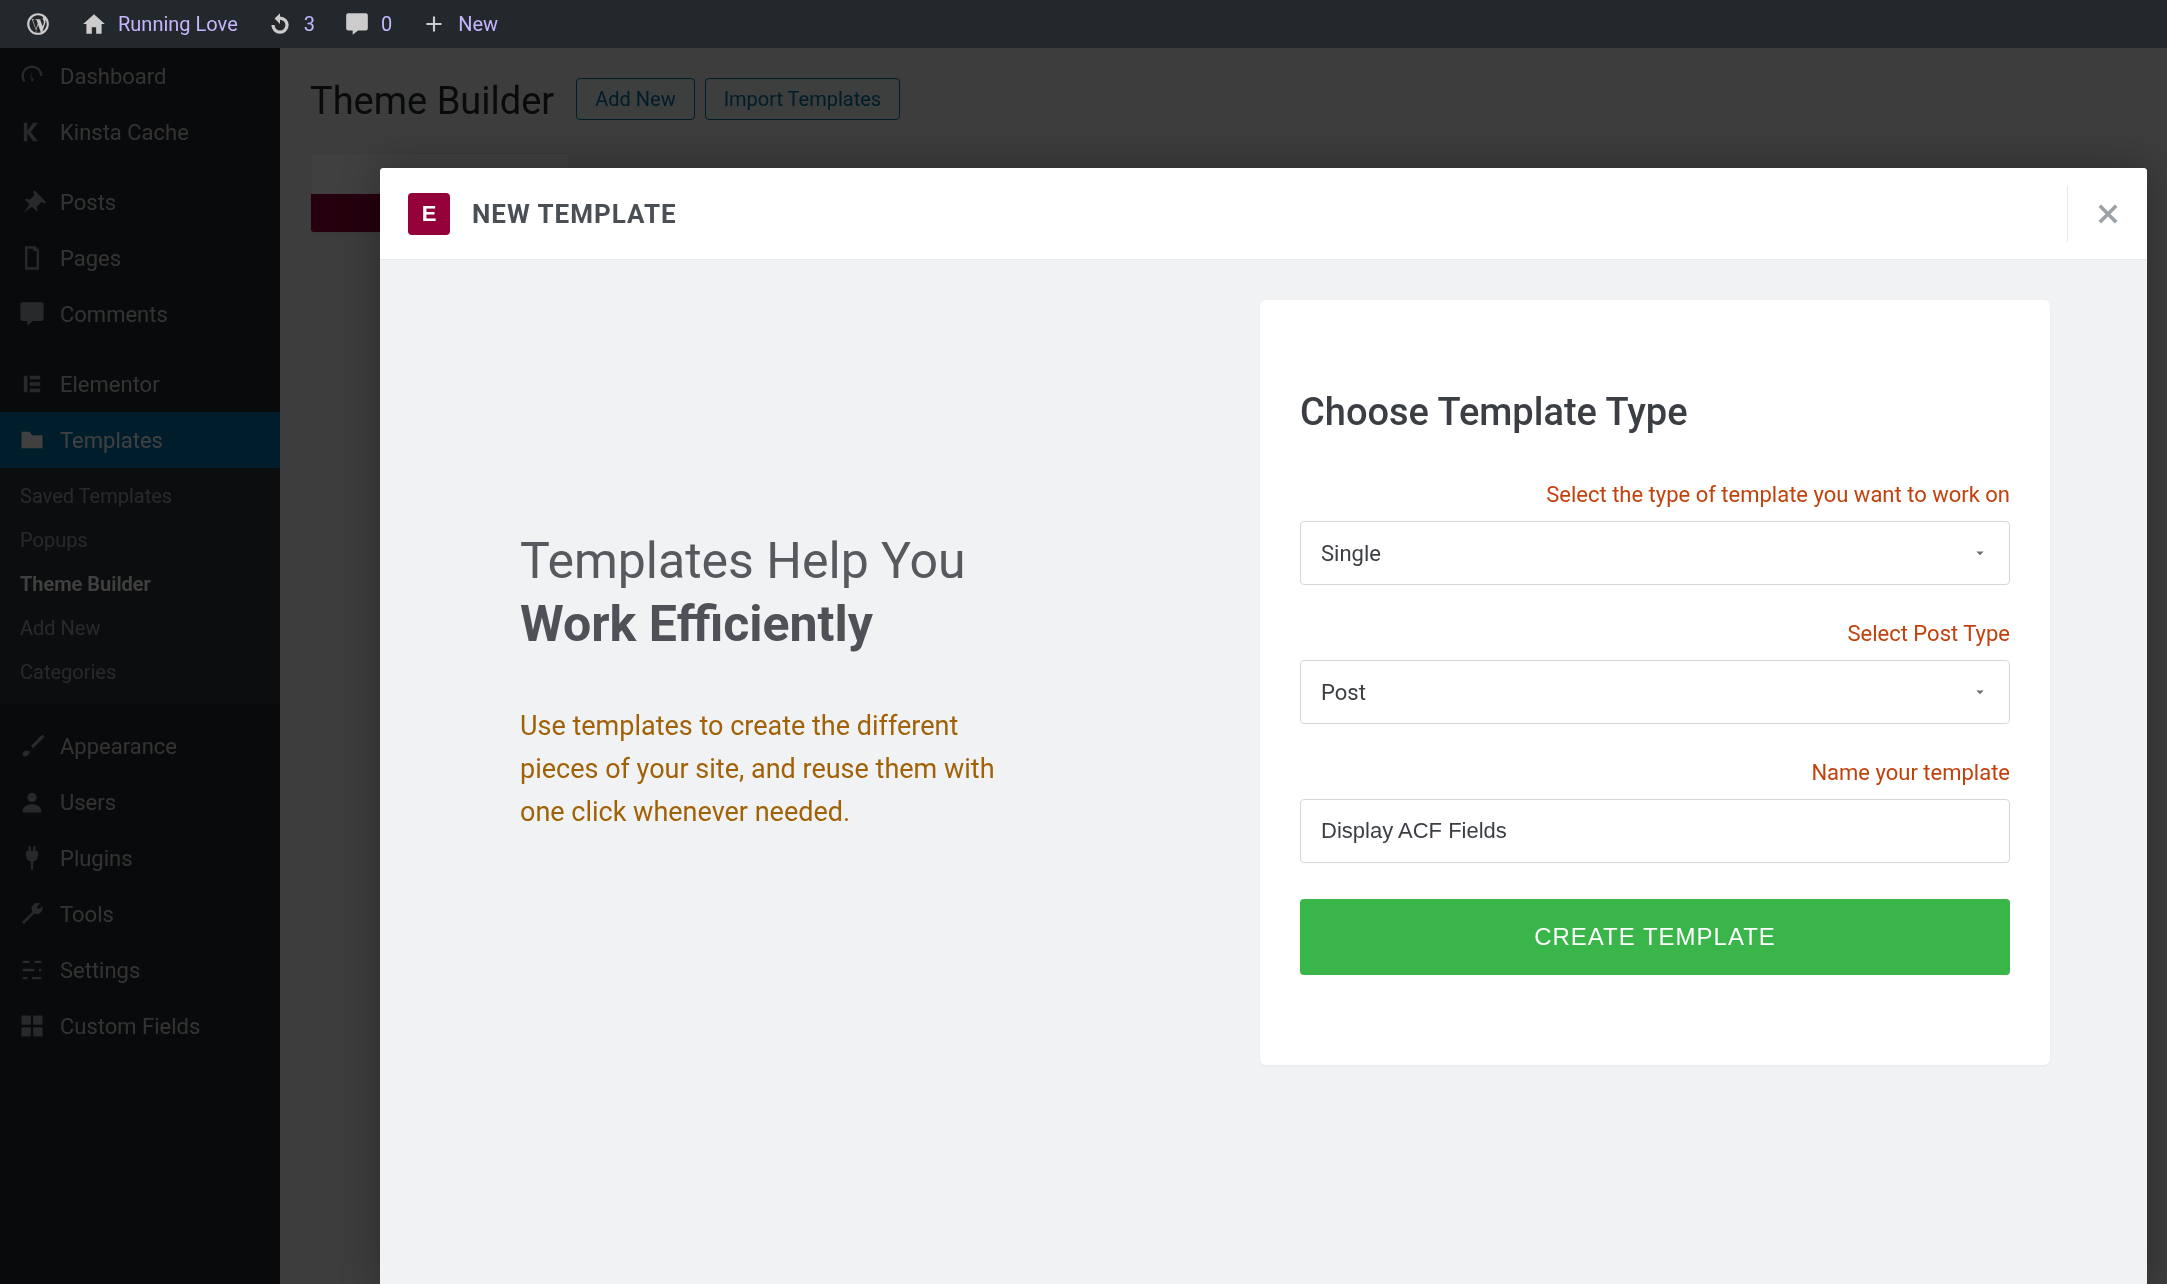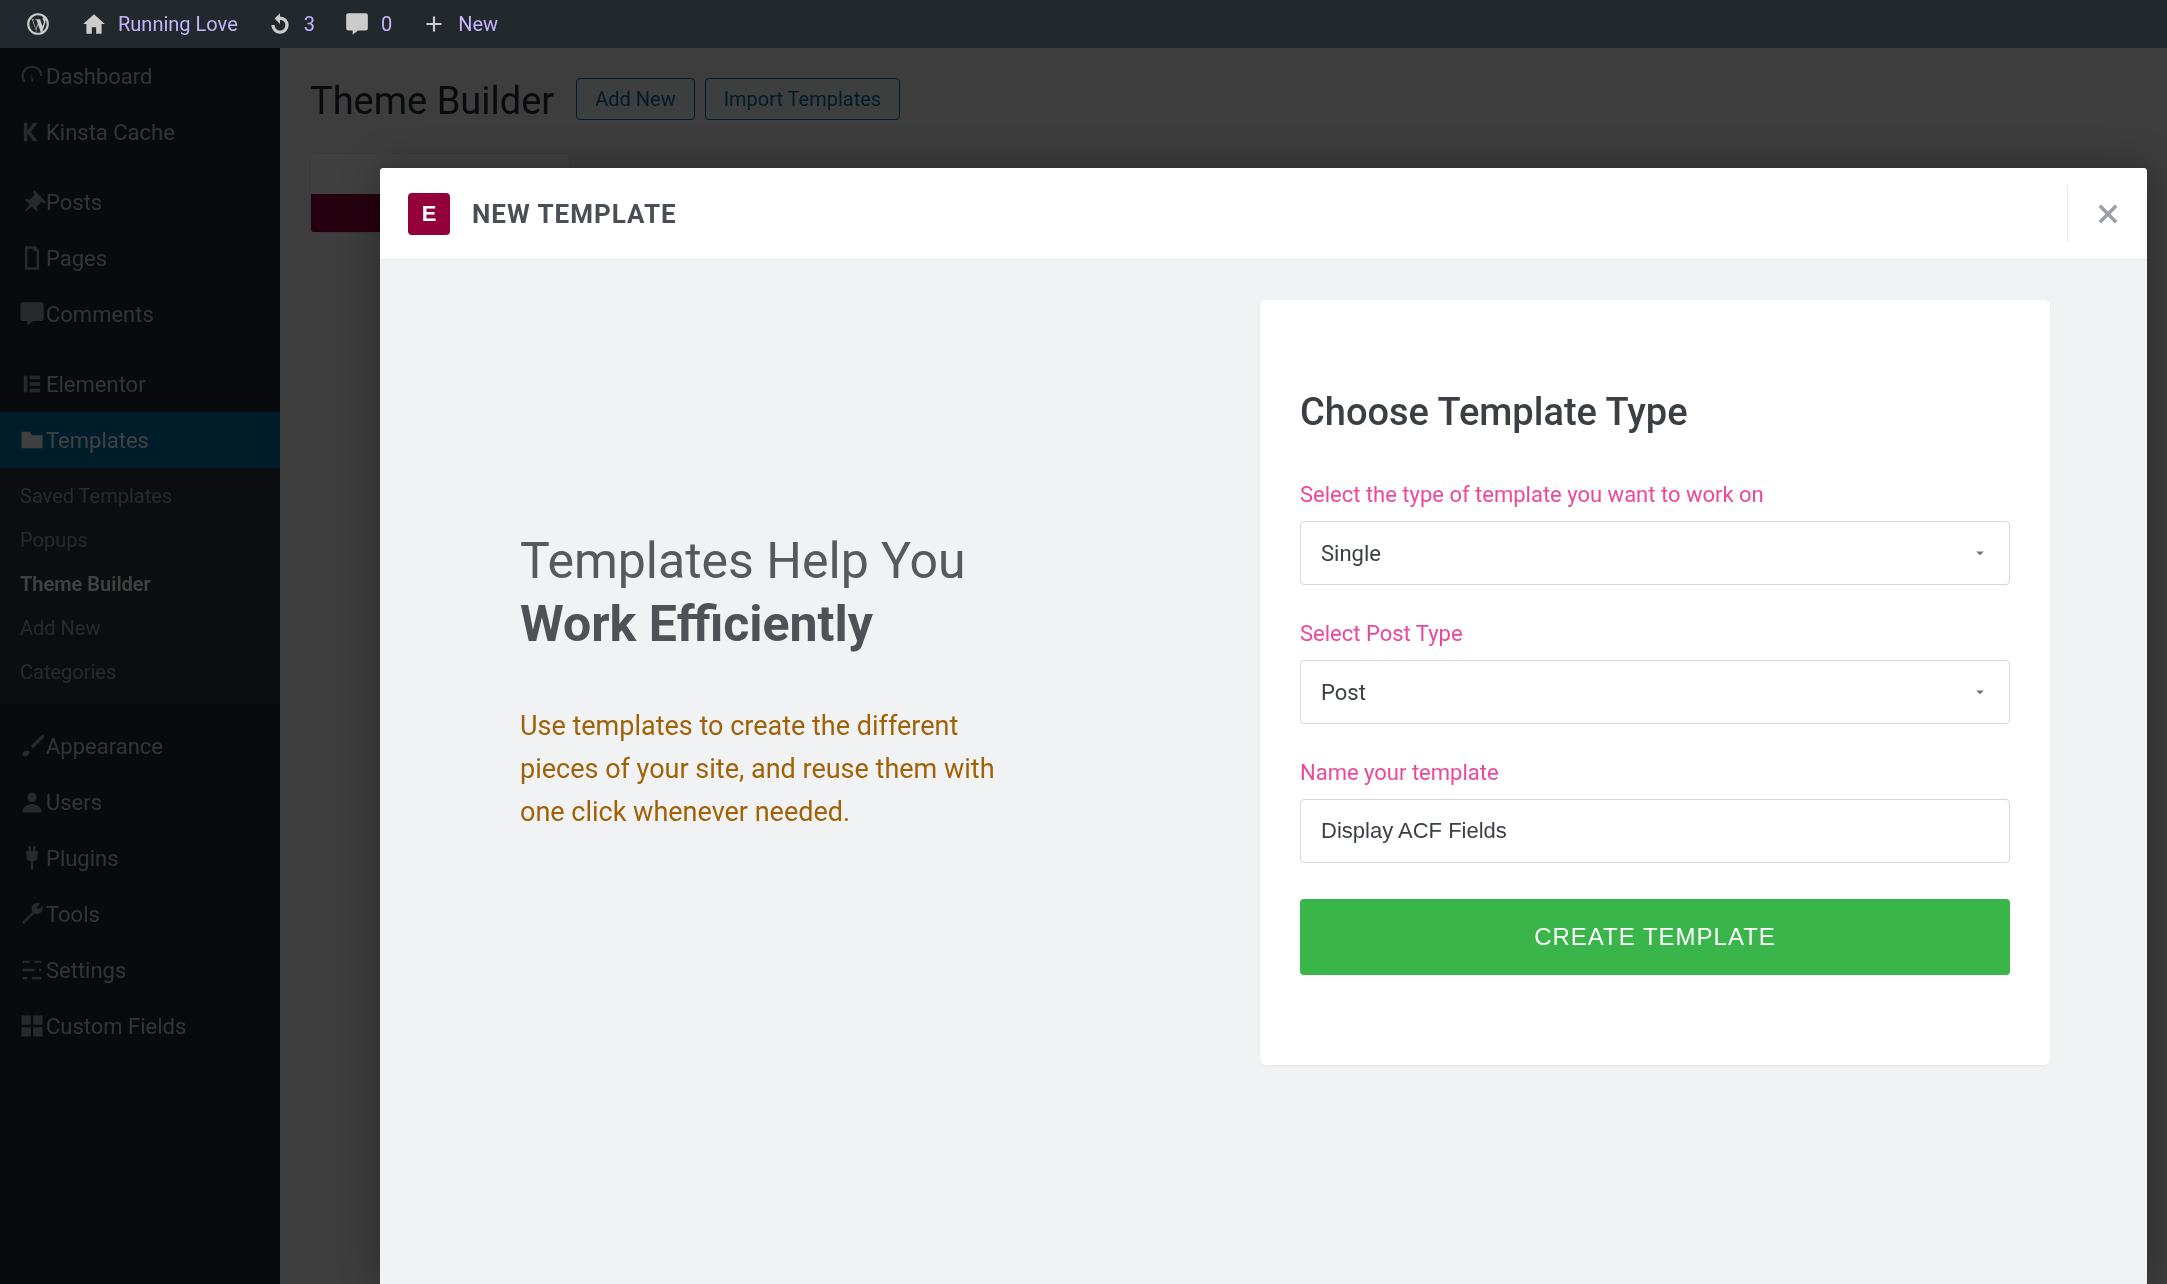--- a/index.html
+++ b/index.html
@@ -5,21 +5,21 @@
   * { box-sizing: border-box; margin: 0; padding: 0; }
   html, body { width: 2167px; height: 1284px; font-family: -apple-system, BlinkMacSystemFont, "Segoe UI", Roboto, Helvetica, Arial, sans-serif; overflow: hidden; background:#f1f1f1; }
   
   .adminbar { height: 48px; background:#23282d; color:#ccc; display:flex; align-items:center; padding:0 10px; font-size:20px; }
   .adminbar .item { display:flex; align-items:center; gap:10px; padding:0 14px; height:100%; color:#c4b5fd; cursor:pointer; }
   .adminbar svg { width:26px; height:26px; fill:#ccc; }
   .adminbar .count { font-size:20px; }
   
   .layout { display:flex; height:calc(1284px - 48px); position:relative; }
   .adminmenu { width:280px; background:#23282d; color:#ccc; font-size:22px; flex-shrink:0; }
-  .adminmenu .mi { display:flex; align-items:center; gap:0; padding:14px 18px; cursor:pointer; }
+  .adminmenu .mi { display:flex; align-items:center; gap:14px; padding:14px 18px; cursor:pointer; }
   .adminmenu .mi.current { background:#0073aa; color:#fff; position:relative; }
   .adminmenu .mi.current::after { content:""; position:absolute; right:-12px; top:50%; transform:translateY(-50%); border:12px solid transparent; border-right-color:#f1f1f1; }
   .adminmenu .sub { background:#32373c; padding:6px 0 10px; }
   .adminmenu .sub .si { padding:10px 18px 10px 20px; font-size:20px; color:#9ea3a8; cursor:pointer; }
   .adminmenu .sub .si.sel { color:#fff; font-weight:600; }
   .adminmenu svg { width:28px; height:28px; fill:#9ea3a8; flex-shrink:0; }
   .adminmenu .mi.current svg { fill:#fff; }
   
   .maincol { flex:1; background:#f1f1f1; padding:30px 30px; position:relative; }
   .maincol h1 { font-size:38px; font-weight:400; color:#23282d; display:inline-block; margin-right:12px; }
@@ -36,21 +36,21 @@
   .modal-header .title { font-size:26px; font-weight:700; letter-spacing:1px; color:#4a4f55; }
   .modal-header .close { position:absolute; right:24px; top:50%; transform:translateY(-50%); width:56px; height:56px; display:flex; align-items:center; justify-content:center; cursor:pointer; border-left:1px solid #e6e8ea; padding-left:24px; }
   .modal-header .close svg { width:28px; height:28px; stroke:#9aa0a6; stroke-width:3; fill:none; }
   .modal-body { flex:1; display:flex; gap:40px; padding:40px 40px 0 140px; }
   .promo { flex:1; max-width:700px; padding-top:230px; color:#64686d; }
   .promo h2 { font-size:50px; font-weight:400; color:#56595e; line-height:1.25; }
   .promo h2 .em { font-weight:700; color:#4e5156; }
   .promo p { margin-top:50px; font-size:27px; line-height:1.6; color:#a16207; max-width:520px; }
   .formcard { width:790px; background:#fff; border-radius:6px; padding:90px 40px 90px; align-self:flex-start; box-shadow:0 1px 3px rgba(0,0,0,.05); }
   .formcard h3 { font-size:38px; font-weight:500; color:#3b3f44; margin-bottom:48px; }
-  .formcard label { display:block; font-size:22px; color:#ec4899; margin-bottom:14px; }
+  .formcard label { display:block; font-size:22px; color:#c2410c; margin-bottom:14px;text-align:right; }
   .field { margin-bottom:36px; }
   .select, .txt { width:100%; height:64px; border:1px solid #d5d8db; border-radius:4px; background:#fff; font-size:22px; color:#3b3f44; padding:0 20px; display:flex; align-items:center; justify-content:space-between; cursor:pointer; }
   .select .chev { display:flex; }
   .select .chev svg { width:18px; height:18px; fill:#6d7176; }
   .txt { cursor:text; }
   .txt input { border:none; outline:none; width:100%; font-size:22px; color:#3b3f44; background:transparent; }
   .create { width:100%; height:76px; background:#39b54a; color:#fff; font-size:24px; font-weight:500; letter-spacing:1px; border:none; border-radius:4px; cursor:pointer; }
   
   .ico { width:28px; height:28px; display:inline-flex; align-items:center; justify-content:center; }
 </style>

